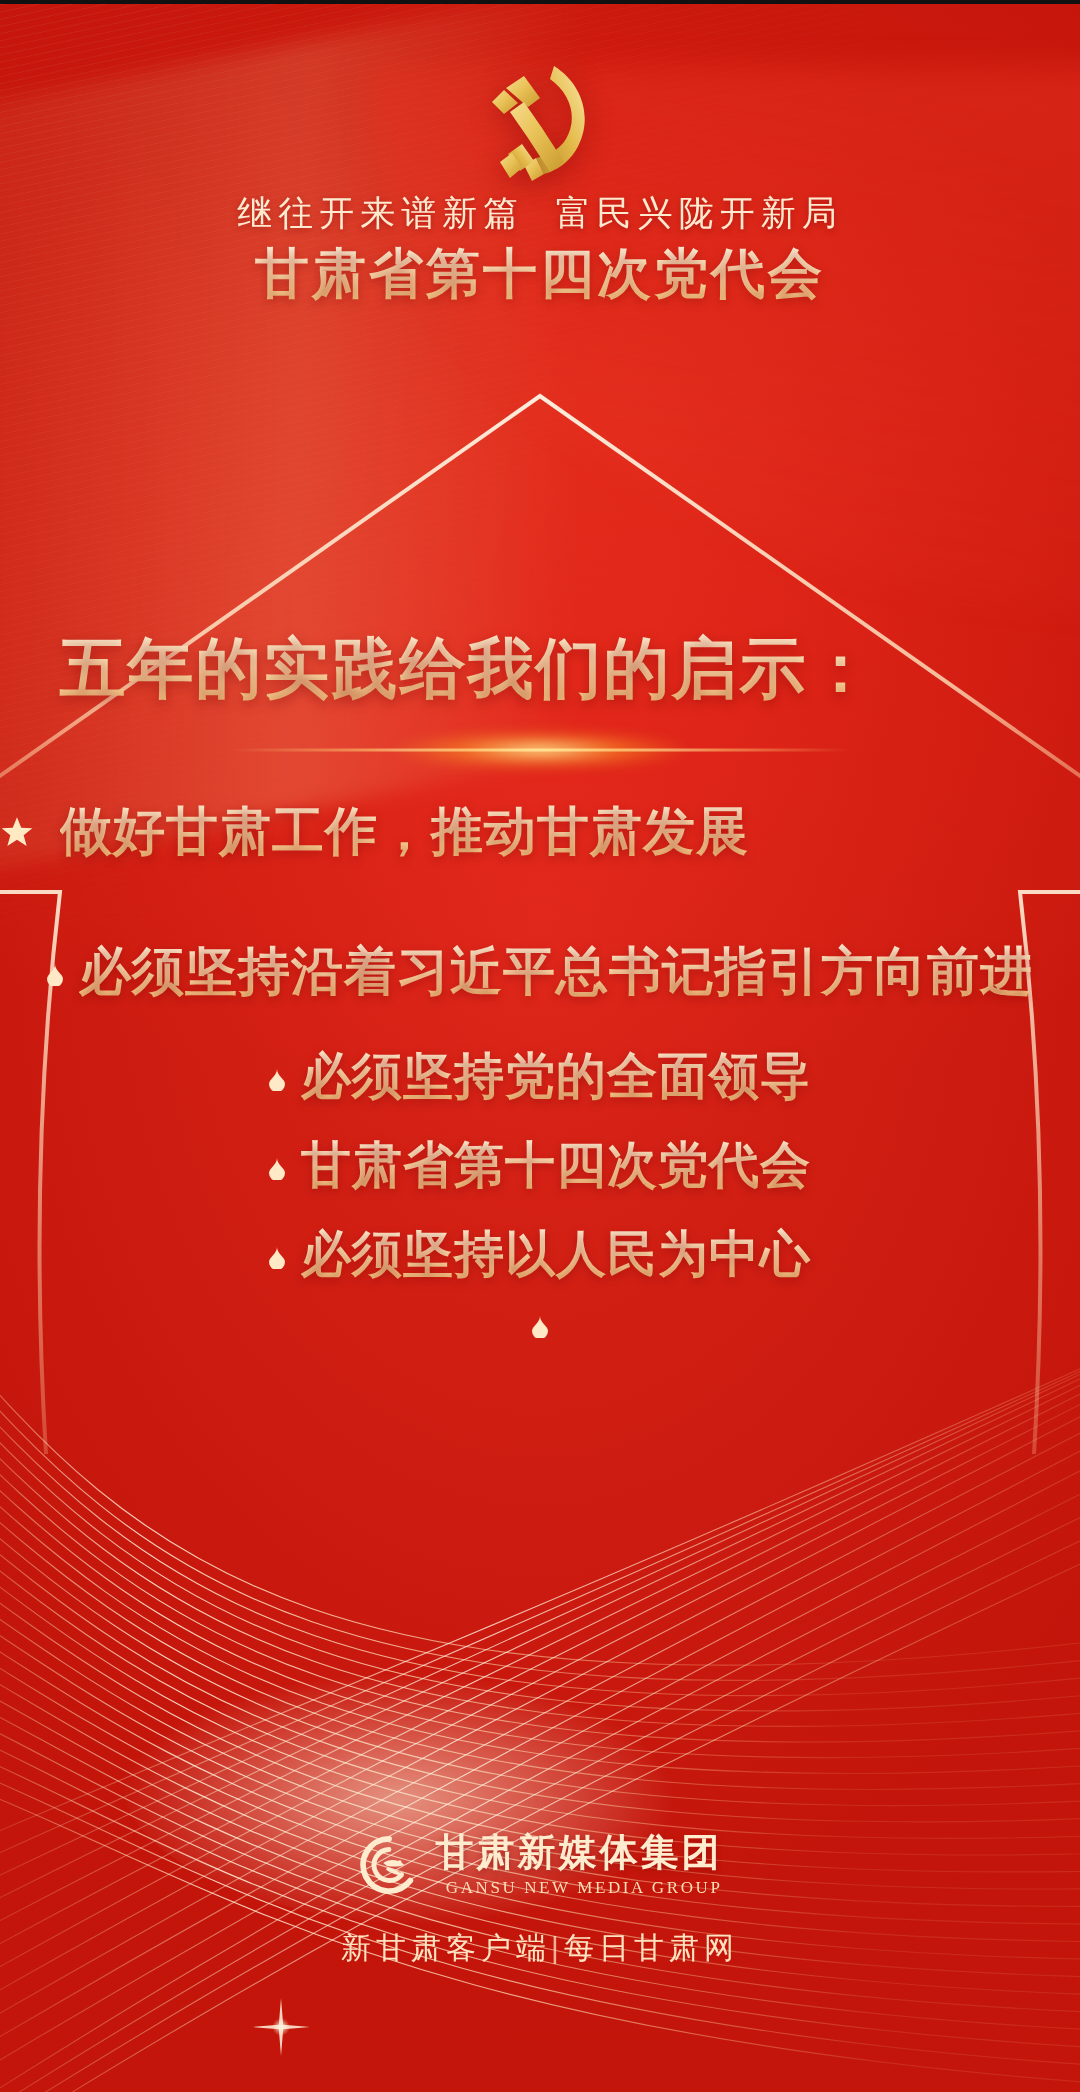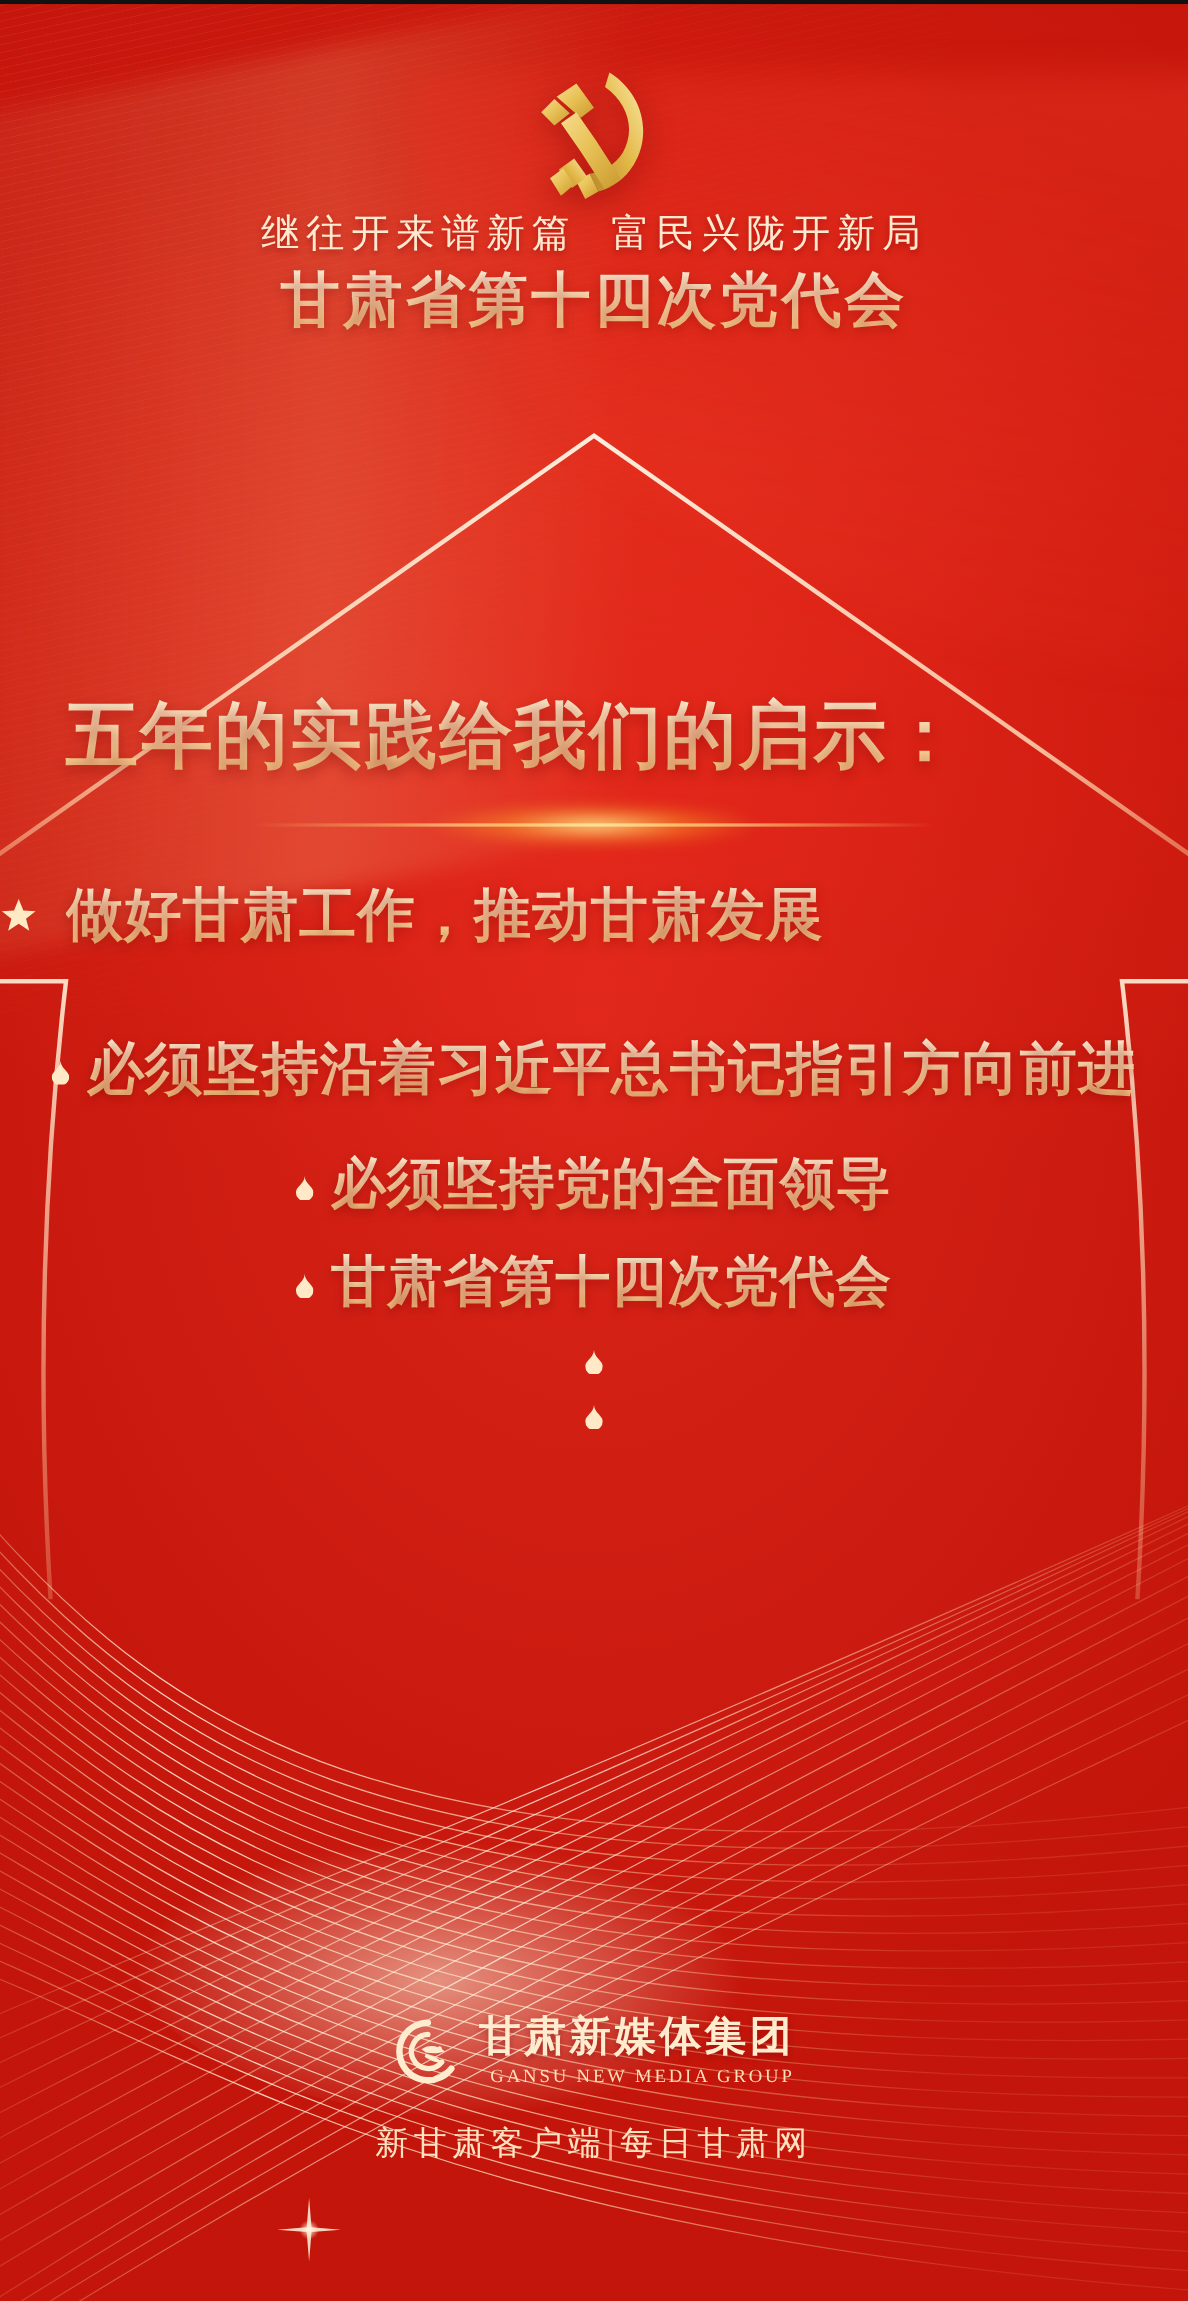--- a/index.html
+++ b/index.html
@@ -395,20 +395,21 @@
         <svg class="bullet-dot" viewBox="0 0 16 22">
           <path d="M8 0 C8 7 16 10 16 15 A8 8 0 0 1 0 15 C0 10 8 7 8 0 Z" fill="#ffe9c6"></path>
         </svg>
         <span class="bullet-text">甘肃省第十四次党代会</span>
       </div>
 
       <div class="bullet-row b3">
         <svg class="bullet-dot" viewBox="0 0 16 22">
           <path d="M8 0 C8 7 16 10 16 15 A8 8 0 0 1 0 15 C0 10 8 7 8 0 Z" fill="#ffe9c6"></path>
         </svg>
+        <span class="bullet-text">必须坚持以人民为中心</span>
       </div>
 
       <div class="bullet-row b4">
         <svg class="bullet-dot" viewBox="0 0 16 22">
           <path d="M8 0 C8 7 16 10 16 15 A8 8 0 0 1 0 15 C0 10 8 7 8 0 Z" fill="#ffe9c6"></path>
         </svg>
       </div>
 
     </div>
   </div>

